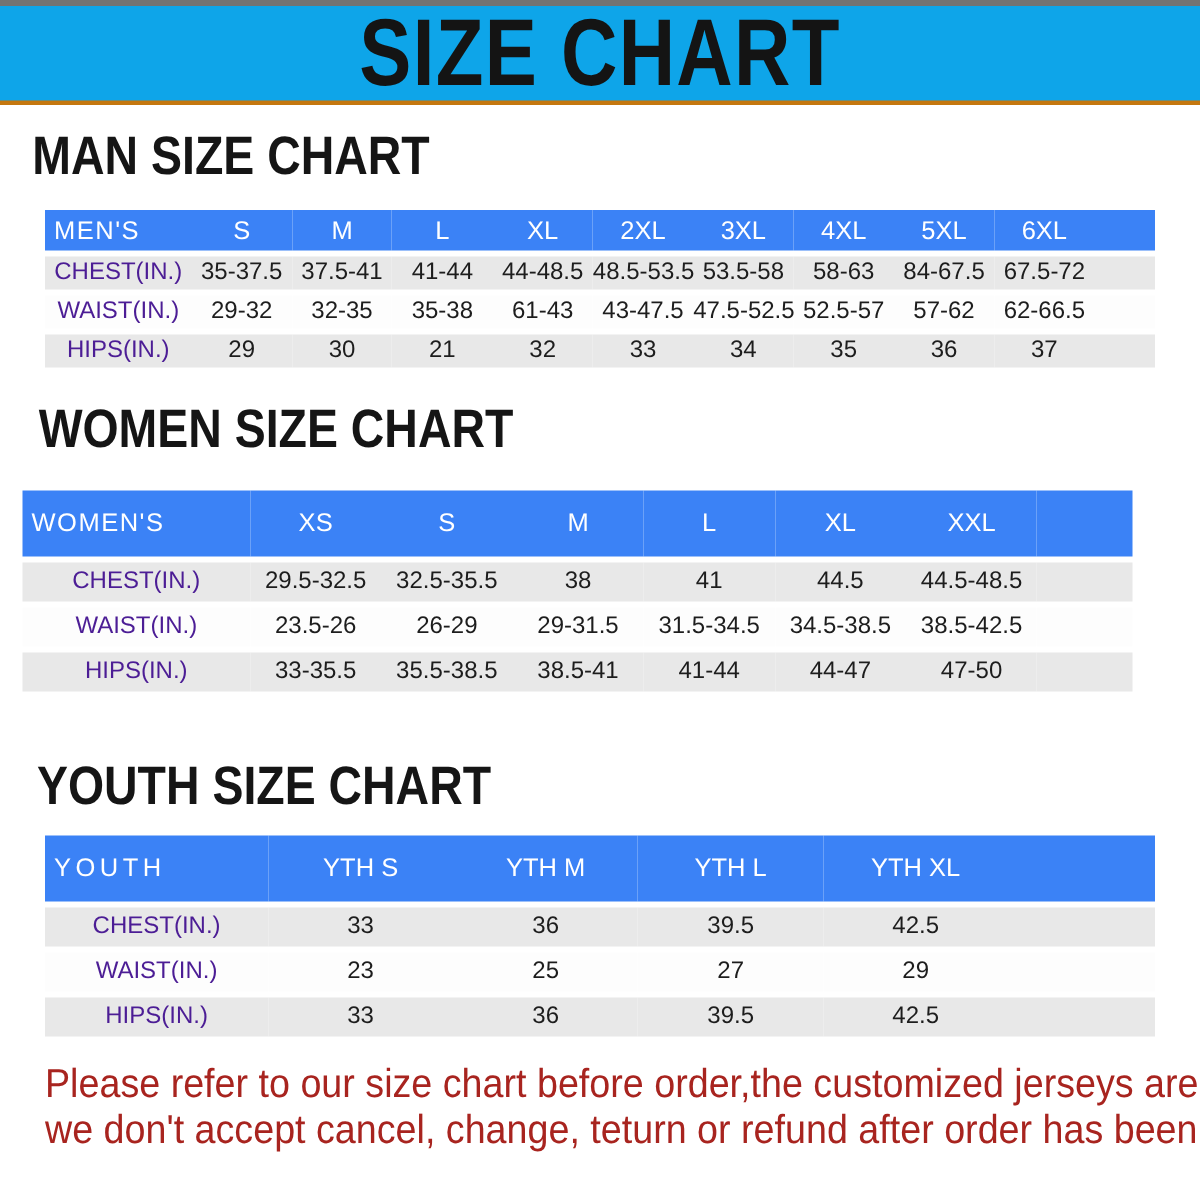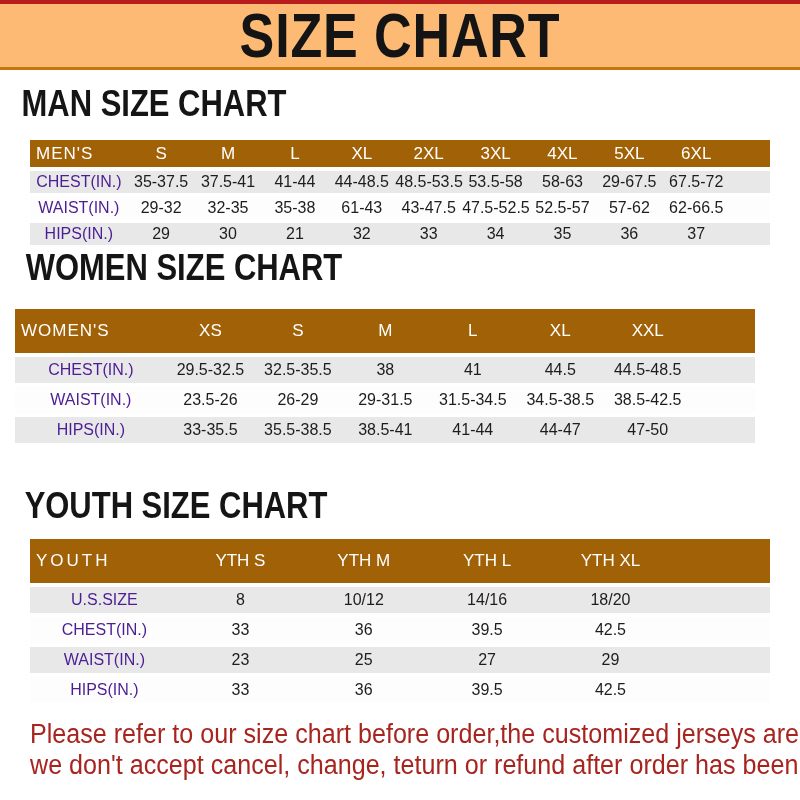--- a/index.html
+++ b/index.html
@@ -5,22 +5,22 @@
   html, body {
     margin: 0; padding: 0;
     width: 800px; height: 800px;
     background: #ffffff;
     overflow: hidden;
     font-family: "Liberation Sans", sans-serif;
   }
   
   .banner {
     height: 70px;
-    background: #fdba74;
-    border-top: 4px solid #b91c1c;
+    background: #0ea5e9;
+    border-top: 4px solid #737373;
     border-bottom: 3px solid #C4770F;
     box-sizing: border-box;
     display: flex; align-items: center; justify-content: center;
   }
   .banner-title {
     display: inline-block;
     font-size: 62px;
     font-weight: bold;
     color: #141414;
     letter-spacing: 1px;
@@ -36,34 +36,34 @@
   }
   .section-title span {
     display: inline-block;
     font-size: 36px;
     font-weight: bold;
     color: #151515;
     transform: scaleX(0.86);
     white-space: nowrap;
   }
   #title-men   { margin-top: 15px; }
-  #title-women { margin-top: 0; }
+  #title-women { margin-top: 18px; }
   #title-youth { margin-top: 40px; }
   
   table.size-table {
     width: 740px;
     margin-left: 30px;
     table-layout: fixed;
     border-collapse: separate;
     border-spacing: 0 4px;
   }
   #table-men   { margin-top: 14px; }
   #table-women { margin-top: 19px; margin-left: 15px; }
   #table-youth { margin-top: 11px; }
-  tr.bar { background: #a16207; }
+  tr.bar { background: #3b82f6; }
   tr.bar th {
     color: #ffffff;
     font-weight: normal;
     font-size: 17px;
     text-align: center;
     padding: 0;
     white-space: nowrap;
     overflow: visible;
   }
   #table-men tr.bar th { height: 27px; }
@@ -142,21 +142,21 @@
     <tbody>
       <tr>
         <td class="row-label">CHEST(IN.)</td>
         <td>35-37.5</td>
         <td>37.5-41</td>
         <td>41-44</td>
         <td>44-48.5</td>
         <td>48.5-53.5</td>
         <td>53.5-58</td>
         <td>58-63</td>
-        <td>29-67.5</td>
+        <td>84-67.5</td>
         <td>67.5-72</td>
         <td></td>
       </tr>
       <tr>
         <td class="row-label">WAIST(IN.)</td>
         <td>29-32</td>
         <td>32-35</td>
         <td>35-38</td>
         <td>61-43</td>
         <td>43-47.5</td>
@@ -259,28 +259,20 @@
         <th class="bar-label">YOUTH</th>
         <th>YTH S</th>
         <th>YTH M</th>
         <th>YTH L</th>
         <th>YTH XL</th>
         <th></th>
       </tr>
     </thead>
     <tbody>
       <tr>
-        <td class="row-label">U.S.SIZE</td>
-        <td>8</td>
-        <td>10/12</td>
-        <td>14/16</td>
-        <td>18/20</td>
-        <td></td>
-      </tr>
-      <tr>
         <td class="row-label">CHEST(IN.)</td>
         <td>33</td>
         <td>36</td>
         <td>39.5</td>
         <td>42.5</td>
         <td></td>
       </tr>
       <tr>
         <td class="row-label">WAIST(IN.)</td>
         <td>23</td>

